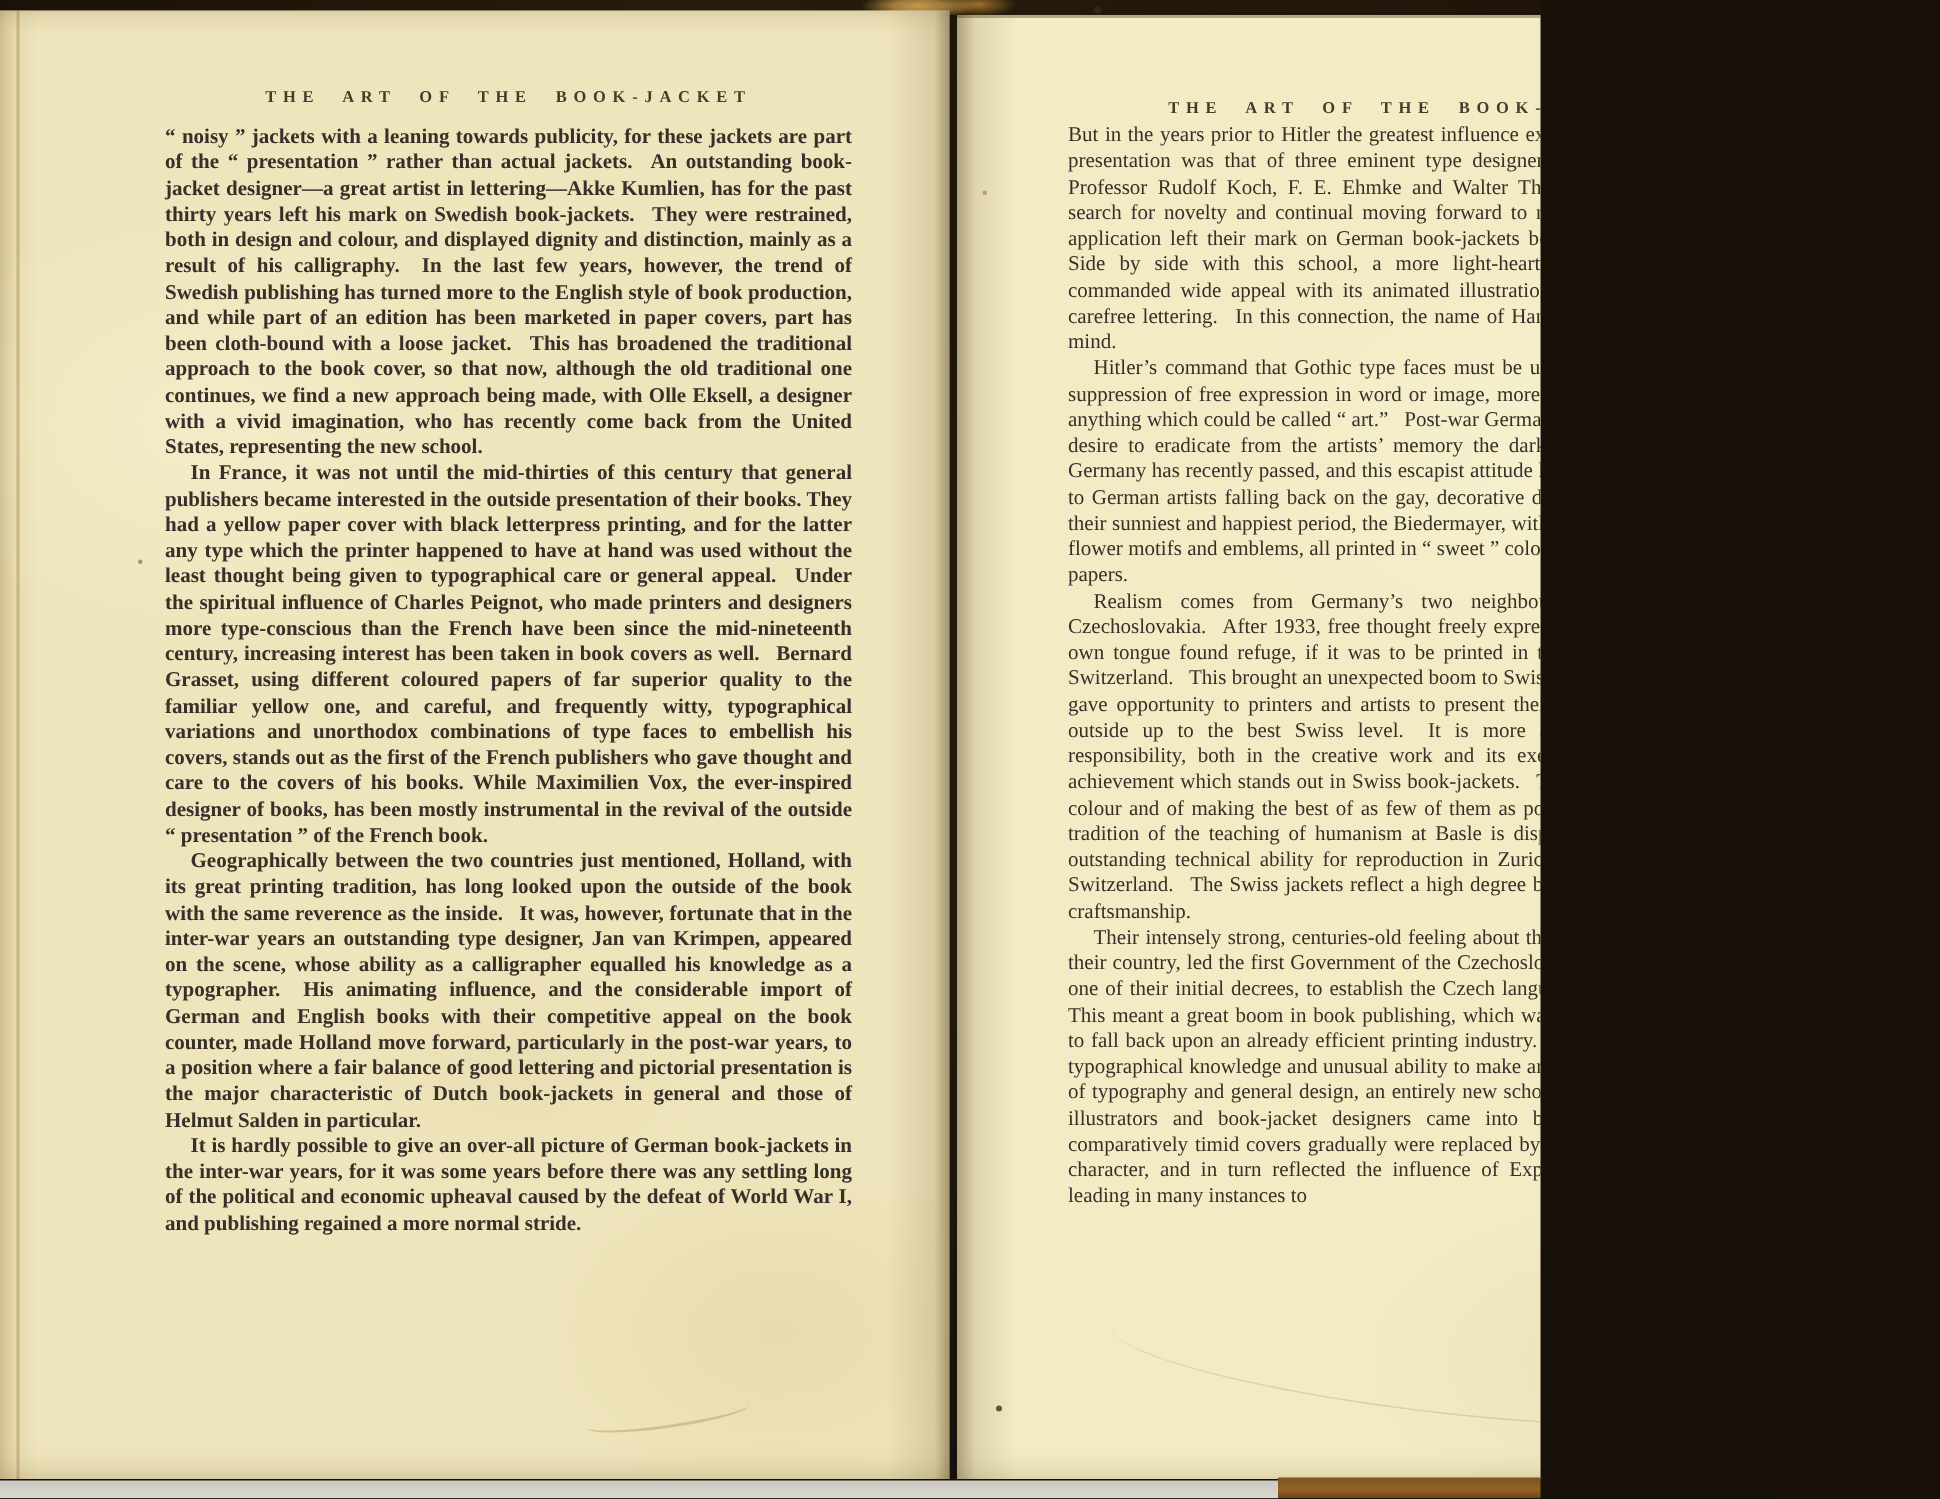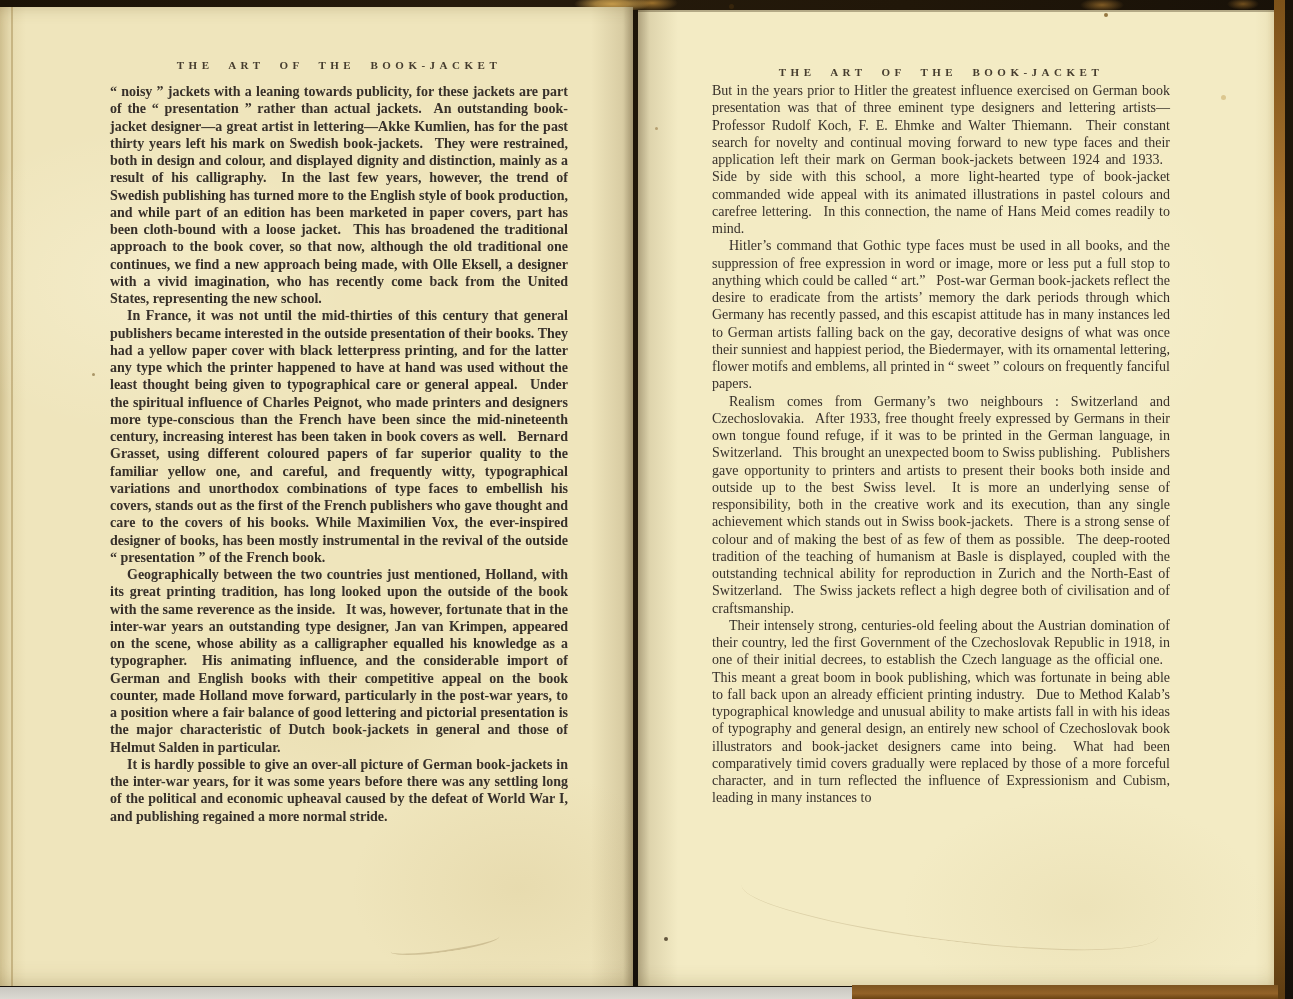--- a/index.html
+++ b/index.html
@@ -1,18 +1,18 @@
 <!DOCTYPE html>
 <html><head>
 <meta charset="utf-8">
 <style>
   html, body { margin: 0; padding: 0; background: #17110a; }
   .scan {
     position: relative;
-    width: 1293px;
+    width: 1027px;
     height: 999px;
     background: linear-gradient(180deg, #1d1508 0%, #241a0c 60%, #15100a 100%);
     overflow: hidden;
     font-family: "Liberation Serif", "DejaVu Serif", serif;
   }
 
   
   .top-edge {
     position: absolute; left: 0; top: 0; width: 1293px; height: 10px;
     background:

